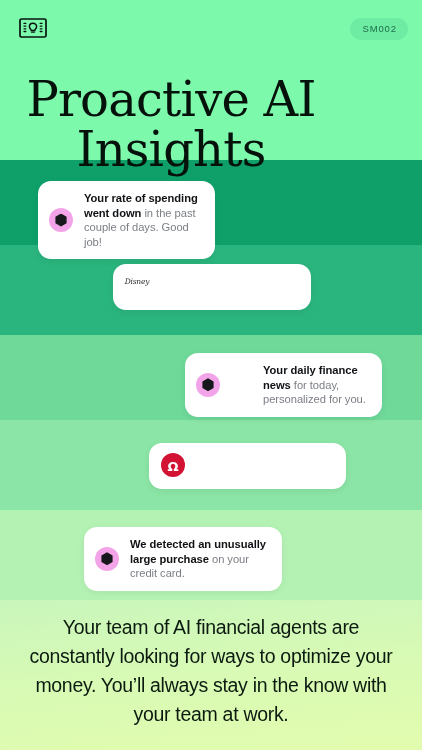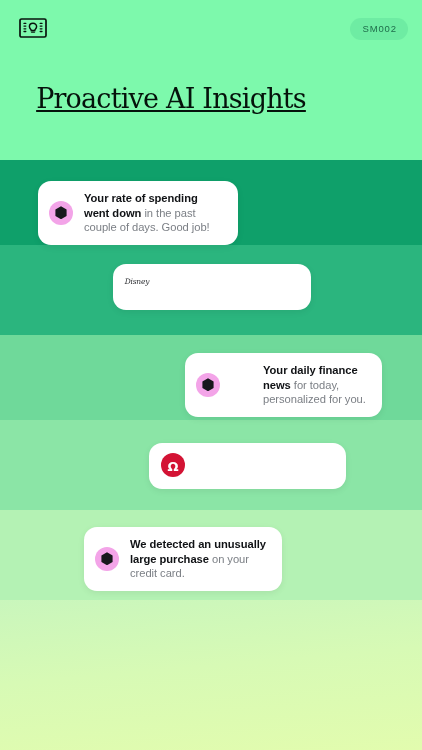--- a/index.html
+++ b/index.html
@@ -44,27 +44,26 @@
     padding:5px 11px 6px 12px;
     border-radius:11px;
     font-weight:400;
   }
 
   
   #hero-title {
     position:absolute; left:0; top:74px; width:342px;
     text-align:center;
     font-family:"DejaVu Serif","Liberation Serif",serif;
-    font-size:27px;
+    font-size:48px;
     line-height:50px;
     color:#05120b;
     letter-spacing:-0.8px;
     font-weight:400;
     z-index:5;
-    text-decoration:underline;
   }
 
   
   .card {
     position:absolute;
     display:flex;
     align-items:center;
     background:#ffffff;
     border-radius:13px;
     padding:10px 14px 10px 11px;
@@ -102,21 +101,21 @@
     line-height:14.5px;
     color:#7b7f85;
     letter-spacing:-0.05px;
   }
   .card-text b {
     color:#101215;
     font-weight:700;
   }
 
   
-  #card-spending  { left:38px;  top:181px; width:200px; }
+  #card-spending  { left:38px;  top:181px; width:177px; }
   #card-disney    { left:113px; top:264px; width:198px; }
   #card-news      { left:185px; top:353px; width:197px;gap:32px; }
   #card-lululemon { left:149px; top:443px; width:197px; }
   #card-purchase  { left:84px;  top:527px; width:198px; }
 
   
   #footer-copy {
     position:absolute; left:18px; top:613px; width:386px;
     text-align:center;
     font-size:19.5px;
@@ -192,14 +191,15 @@
 
   <div class="card" id="card-purchase">
     <div class="card-avatar avatar-pink">
       <div class="avatar-hex"></div>
     </div>
     <div class="card-text">
       <b>We detected an unusually large purchase</b><span> on your credit card.</span>
     </div>
   </div>
 
+  <p id="footer-copy">Your team of AI financial agents are constantly looking for ways to optimize your money. You’ll always stay in the know with your team at work.</p>
 
 </div>
 
 </body></html>

